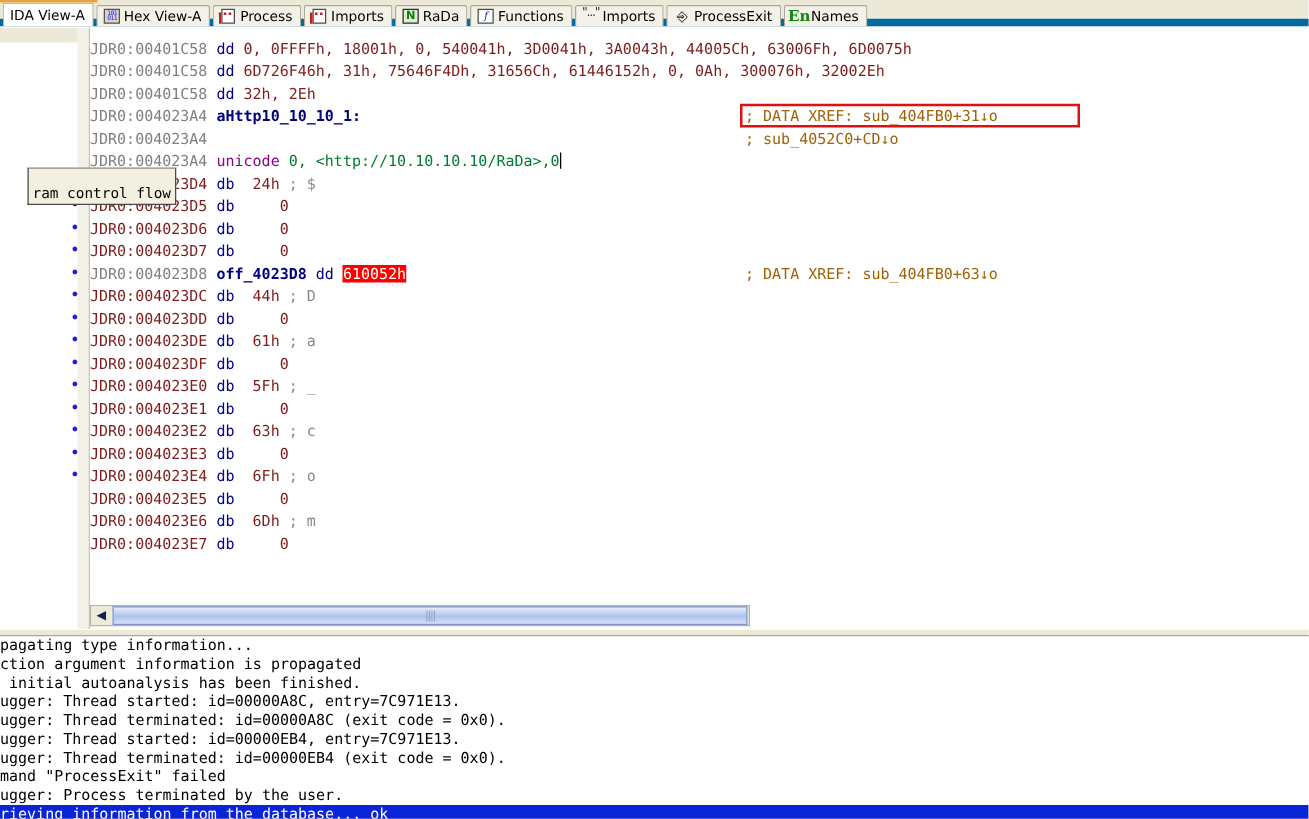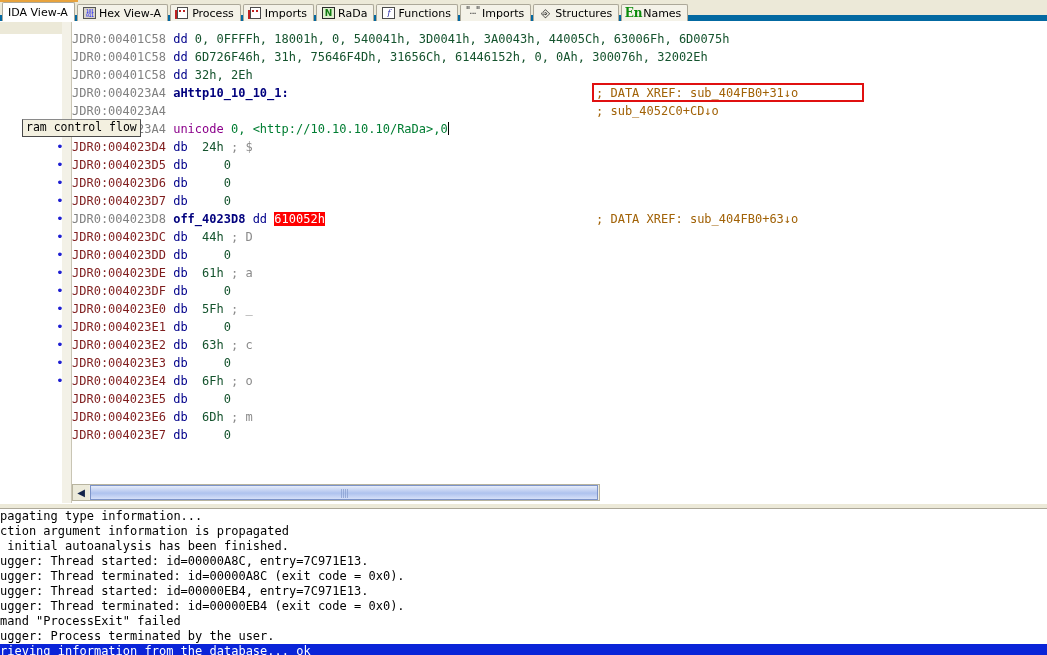--- a/index.html
+++ b/index.html
@@ -189,21 +189,21 @@
     position: absolute;
     left: -16px;
     top: 0;
     color: #1e1ed2;
     font-size: 13px;
     line-height: 18px;
   }
   .addr   { color: #808080; }
   .addr-y { color: #7f1d1d; text-align: center; }
   .mnem   { color: #00008b; }
-  .num    { color: #14532d; }
+  .num    { color: #7f1d1d; }
   .lbl    { color: #00007d; font-weight: bold; }
   .cmt    { color: #8a8a8a; }
   .xref   { color: #a16207; }
   .uni    { color: #8b008b; }
   .strlit { color: #007d32; }
   .hl {
     background: #ff0000;
     color: #ffffff;
   }
   .caret {
@@ -217,25 +217,25 @@
   .xref-box {
     position: absolute;
     border: 2px solid #e01010;
     box-sizing: border-box;
     pointer-events: none;
   }
 
   
   #tooltip {
     position: absolute;
-    left: 22px; top: 119px;
+    left: 22px; top: 134px;
     background: #f3f0e0;
     border: 1px solid #4a4a4a;
     border-top-color: #8a8a8a;
-    padding: 0px 3px 1px 3px;
+    padding: 12px 3px 1px 3px;
     font-family: "DejaVu Sans Mono", monospace;
     font-size: 11.5px;
     line-height: 15px;
     color: #000;
     white-space: pre;
     z-index: 20;
   }
 
   
   #hscroll {
@@ -345,21 +345,21 @@
       <div class="tab">
         <span class="ticon ic-fn">f</span>
         <span class="tlabel">Functions</span>
       </div>
       <div class="tab">
         <span class="ticon ic-str">"..."</span>
         <span class="tlabel">Imports</span>
       </div>
       <div class="tab">
         <span class="ticon ic-struct">⎆</span>
-        <span class="tlabel">Structures</span>
+        <span class="tlabel">ProcessExit</span>
       </div>
       <div class="tab">
         <span class="ticon ic-en">En</span>
         <span class="tlabel">Names</span>
       </div>
     </div>
 </div>
 
 <div id="disasm-wrap">
   <div id="gutter">

